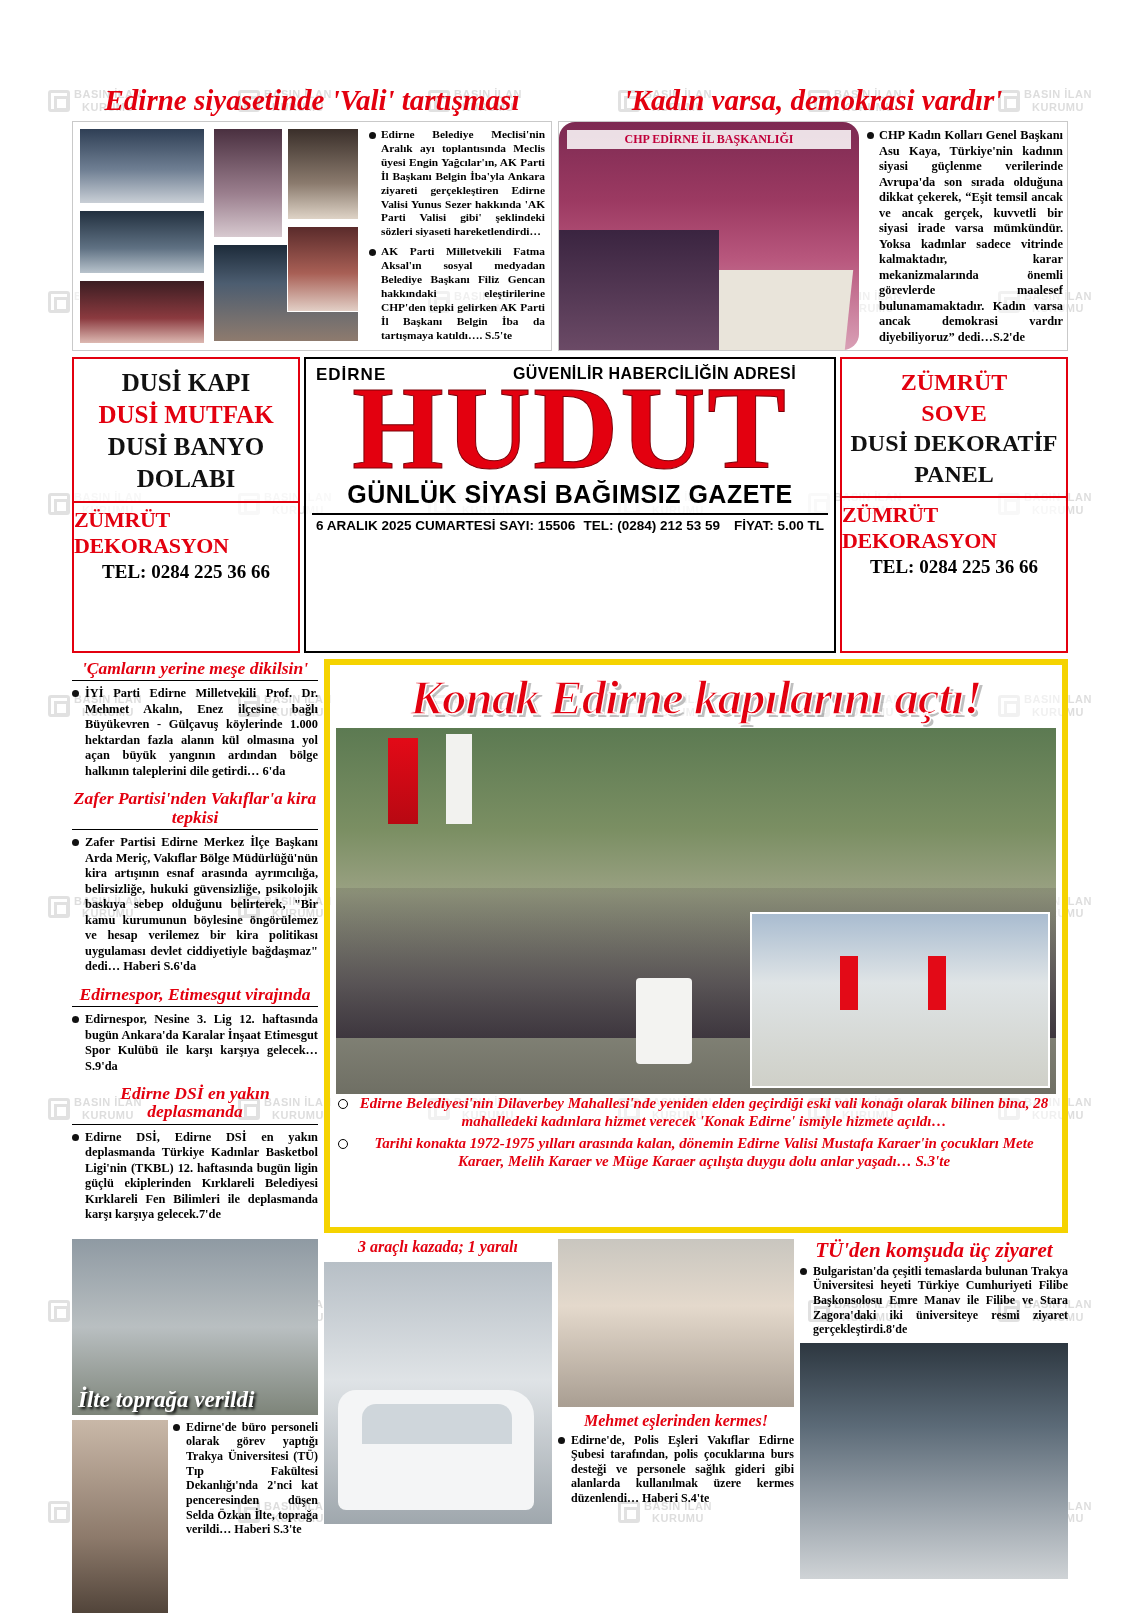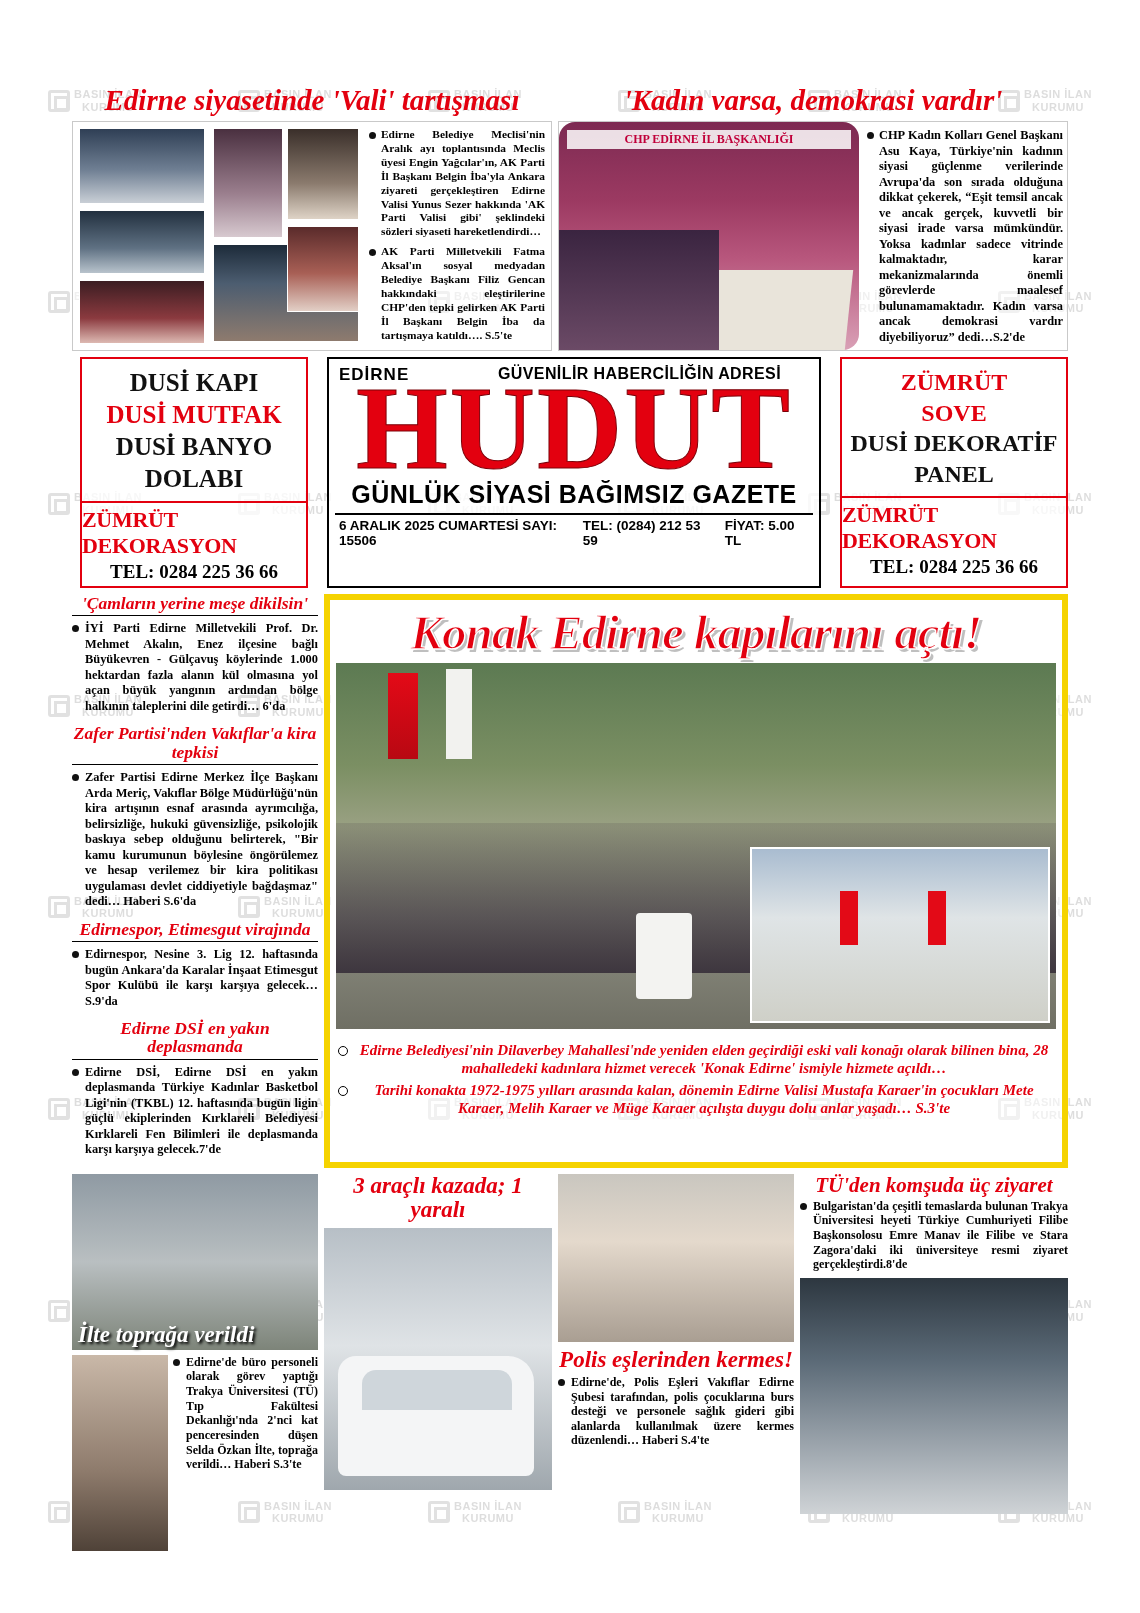--- a/index.html
+++ b/index.html
@@ -56,21 +56,21 @@
   .bullet-li{ margin-bottom:6px; position:relative; padding-left:12px; font-weight:bold;}
   .bullet-li:before{
     content:""; position:absolute; left:0; top:4px; width:7px;height:7px;
     background:#111; border-radius:50%;
   }
   .tr-inner{ display:flex; height:228px; }
   .tr-photo{ width:300px; background:#6a2c4e; }
   .tr-text{ flex:1; padding:6px 4px 4px 8px; font-size:12.4px; line-height:1.25; text-align:justify; font-weight:bold;}
 
   
-  .masthead{ display:flex; gap:19px; margin-top:6px; height:231px;margin-left:8px; }
+  .masthead{ display:flex; gap:4px; margin-top:6px; height:296px; }
   .ad-box{
     width:228px; border:2px solid #e3000f; background:rgba(255,255,255,.75);
     display:flex; flex-direction:column; align-items:center; justify-content:flex-start;
     padding-top:8px;
   }
   .ad-line{ font-weight:bold; font-size:25px; line-height:1.28; color:#111; text-align:center;}
   .ad-line.red{ color:#e3000f; }
   .ad-sep{ width:100%; height:2px; background:#e3000f; margin:6px 0 4px; }
   .ad-brand{ color:#e3000f; font-weight:bold; font-size:22px; letter-spacing:-.3px;}
   .ad-tel{ font-weight:bold; font-size:19px; margin-top:2px;}
@@ -108,39 +108,39 @@
   .big-red{
     color:#e3000f; font-weight:bold; font-style:italic; text-align:center;
     font-size:49px; line-height:1; letter-spacing:-1px;
     -webkit-text-stroke:1.4px #ffffff;
     text-shadow:3px 3px 0 rgba(0,0,0,.25);
     margin:2px 0 6px;
   }
   .main-photo{
     height:366px; background:#3d5a3a; position:relative; overflow:hidden;
   }
-  .caption-box{ margin-top:12px; }
+  .caption-box{ margin-top:0; }
   .cap-li{ position:relative; padding-left:16px; color:#e3000f; font-weight:bold; font-style:italic;
            font-size:15px; line-height:1.2; text-align:center; margin-bottom:4px; }
   .cap-li:before{ content:""; position:absolute; left:2px; top:5px; width:8px;height:8px;background:#fff;border:1px solid #000;border-radius:50%; }
 
   .bottom-grid{ display:flex; gap:6px; margin-top:6px; height:392px; }
   .bl{ width:246px; position:relative; }
   .bm1{ width:228px; }
   .bm2{ width:236px; }
   .br{ flex:1; }
 
   .photo{ background:#999; background-size:cover; background-position:center; }
   .overlay-title{
     position:absolute; left:0; right:0; bottom:0;
     color:#fff; font-weight:bold; font-style:italic; font-size:23px;
     padding:4px 6px; text-shadow:2px 2px 3px #000; line-height:1;
   }
   .small-col-title{
-    color:#e3000f; font-weight:bold; font-style:italic; font-size:23px; line-height:1.05;
+    color:#e3000f; font-weight:bold; font-style:italic; font-size:16px; line-height:1.05;
     text-align:center; margin-bottom:3px;
   }
   .tiny{ font-size:12px; line-height:1.22; text-align:justify; font-weight:bold;}
   .cbul{ position:relative; padding-left:13px;}
   .cbul:before{ content:""; position:absolute; left:0; top:4px; width:7px;height:7px;background:#111;border-radius:50%;}
 </style>
 </head>
 <body>
 
 <div class="watermark-layer" id="wmlayer">
@@ -573,21 +573,21 @@
     <div class="bm1">
       <div class="small-col-title">3 araçlı kazada; 1 yaralı</div>
       <div class="photo" style="height:262px;margin-top:6px;background:linear-gradient(180deg,#b7bfc6 0%,#dfe3e6 45%,#9fa7ad 100%);position:relative;">
         <div style="position:absolute;left:14px;bottom:14px;width:196px;height:120px;background:#f4f5f6;border-radius:18px 26px 8px 8px;"></div>
         <div style="position:absolute;left:38px;bottom:80px;width:150px;height:40px;background:#cfd6db;border-radius:14px 14px 0 0;"></div>
       </div>
     </div>
 
     <div class="bm2">
       <div class="photo" style="height:168px;background:linear-gradient(180deg,#c9c6bf 0%,#e4d9cc 40%,#a99e92 100%);"></div>
-      <div class="small-col-title" style="margin-top:6px;">Polis eşlerinden kermes!</div>
+      <div class="small-col-title" style="margin-top:6px;">Mehmet eşlerinden kermes!</div>
       <div class="tiny cbul">Edirne'de, Polis Eşleri Vakıflar Edirne Şubesi tarafından, polis çocuklarına burs desteği ve personele sağlık gideri gibi alanlarda kullanılmak üzere kermes düzenlendi… Haberi S.4'te</div>
     </div>
 
     <div class="br">
       <div class="small-col-title" style="font-size:21px;">TÜ'den komşuda üç ziyaret</div>
       <div class="tiny cbul">Bulgaristan'da çeşitli temaslarda bulunan Trakya Üniversitesi heyeti Türkiye Cumhuriyeti Filibe Başkonsolosu Emre Manav ile Filibe ve Stara Zagora'daki iki üniversiteye resmi ziyaret gerçekleştirdi.8'de</div>
       <div class="photo" style="height:236px;margin-top:6px;background:linear-gradient(180deg,#2d3740 0%,#5b6a77 35%,#9aa3ab 70%,#cfd3d6 100%);"></div>
     </div>
   </div>
 

